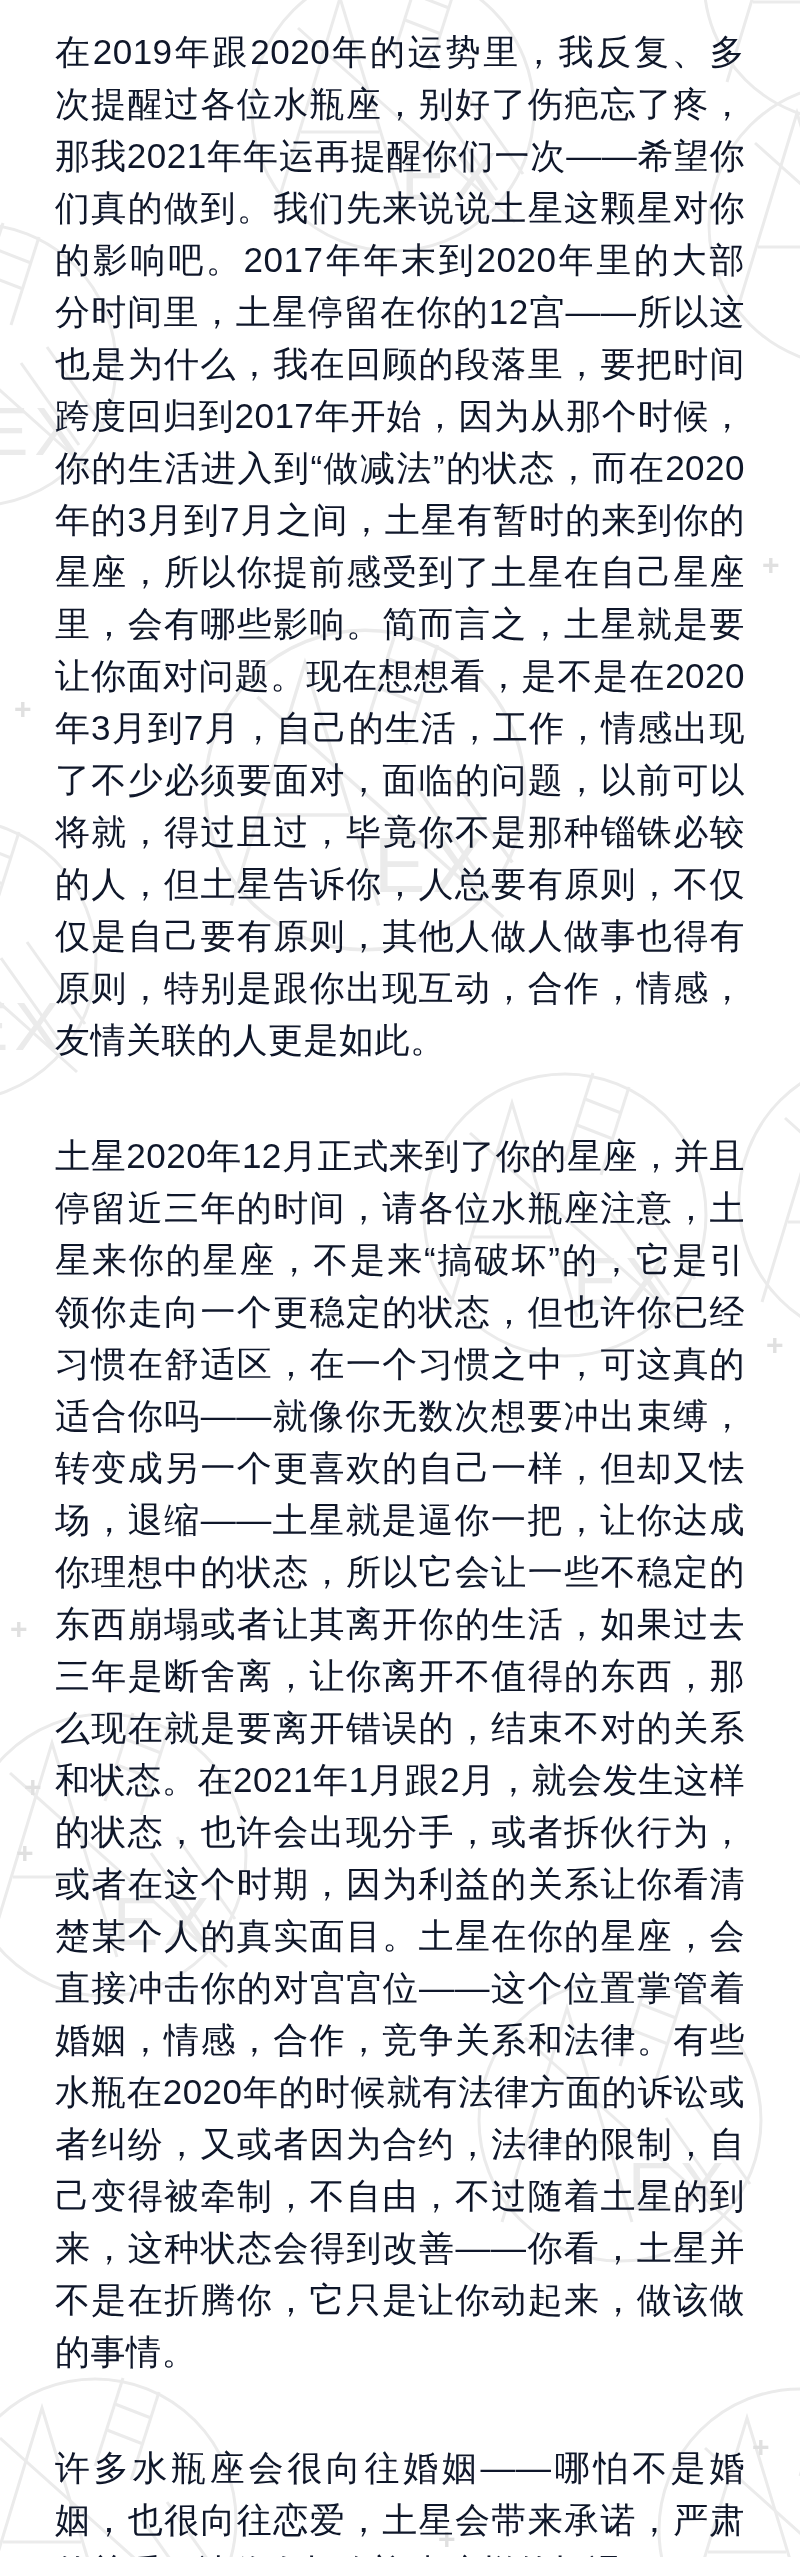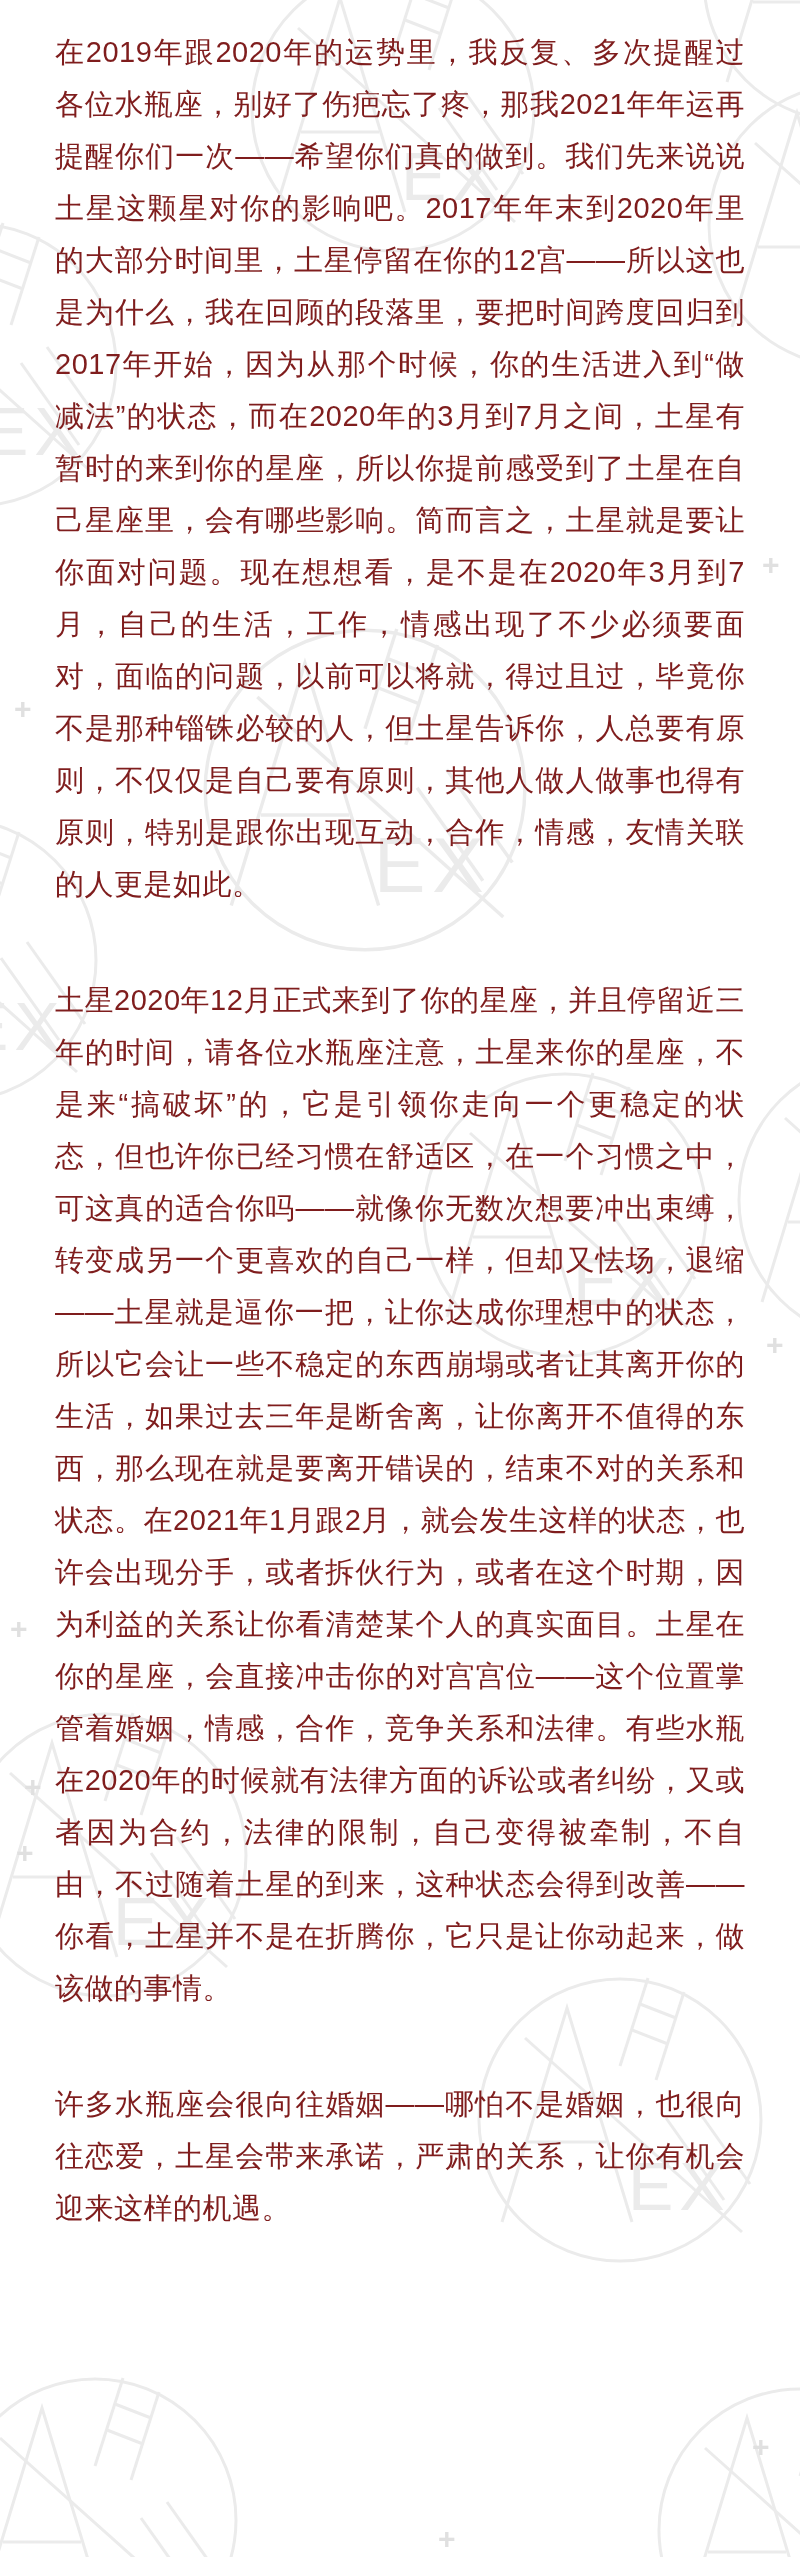--- a/index.html
+++ b/index.html
@@ -36,23 +36,23 @@
     line-height: 1;
   }
   
   .article {
     position: relative;
     z-index: 1;
     padding: 26px 55px 0 55px;
   }
   .article p {
     margin: 0 0 64px 0;
-    font-size: 29px;
+    font-size: 35px;
     line-height: 52px;
-    color: #7f1d1d;
+    color: #0f172a;
     text-align: justify;
     text-justify: inter-ideograph;
     word-break: break-all;
     letter-spacing: 0.5px;
   }
   .article p:last-child { margin-bottom: 0; }
   .svg-defs { position: absolute; width: 0; height: 0; overflow: hidden; }
 </style>
 </head>
 <body>

